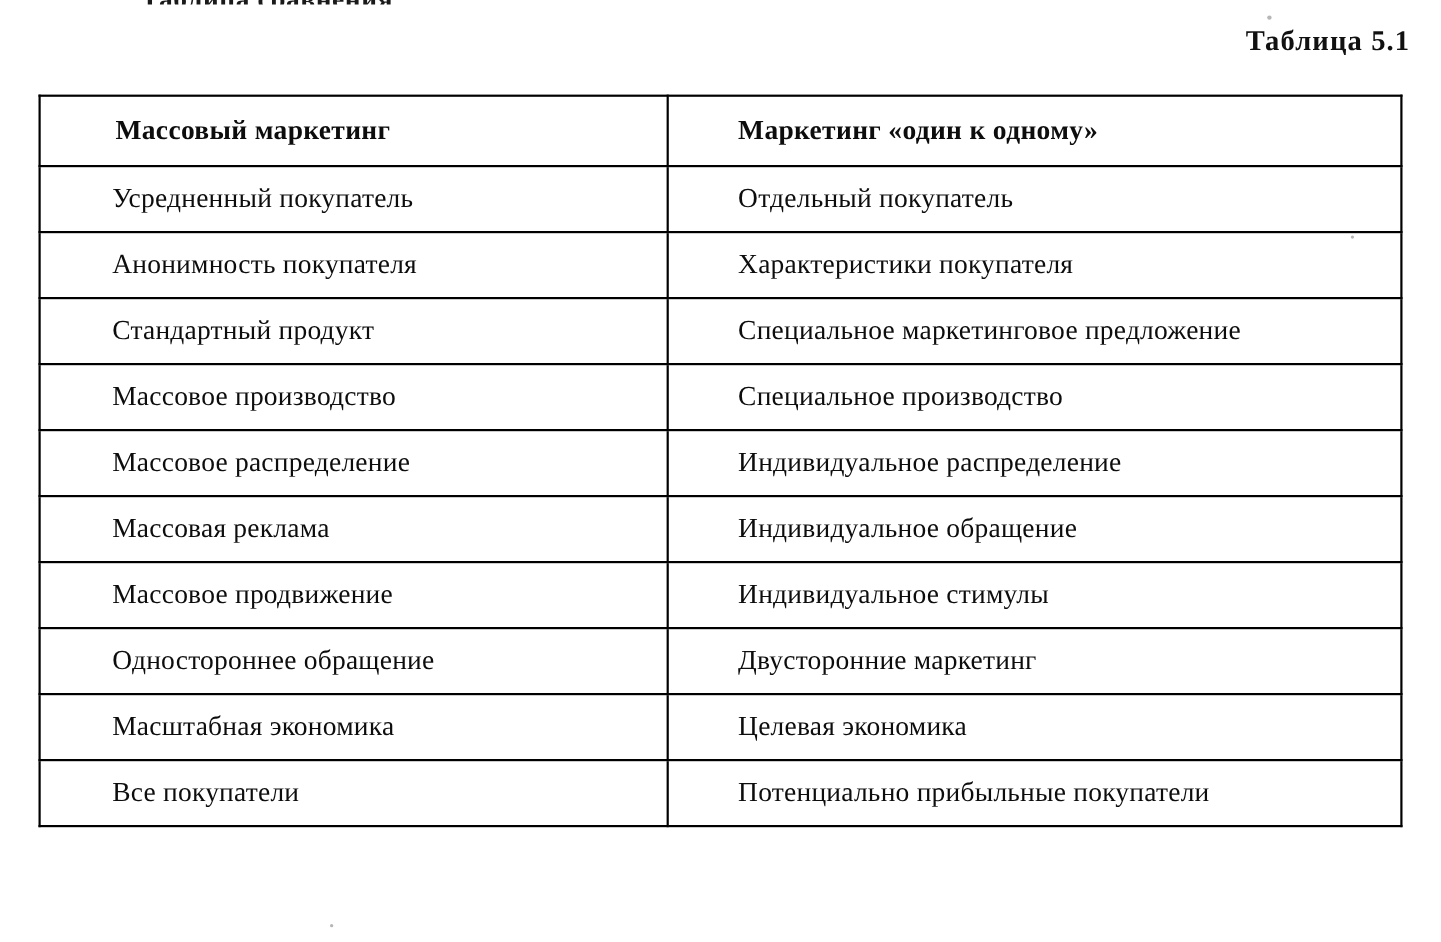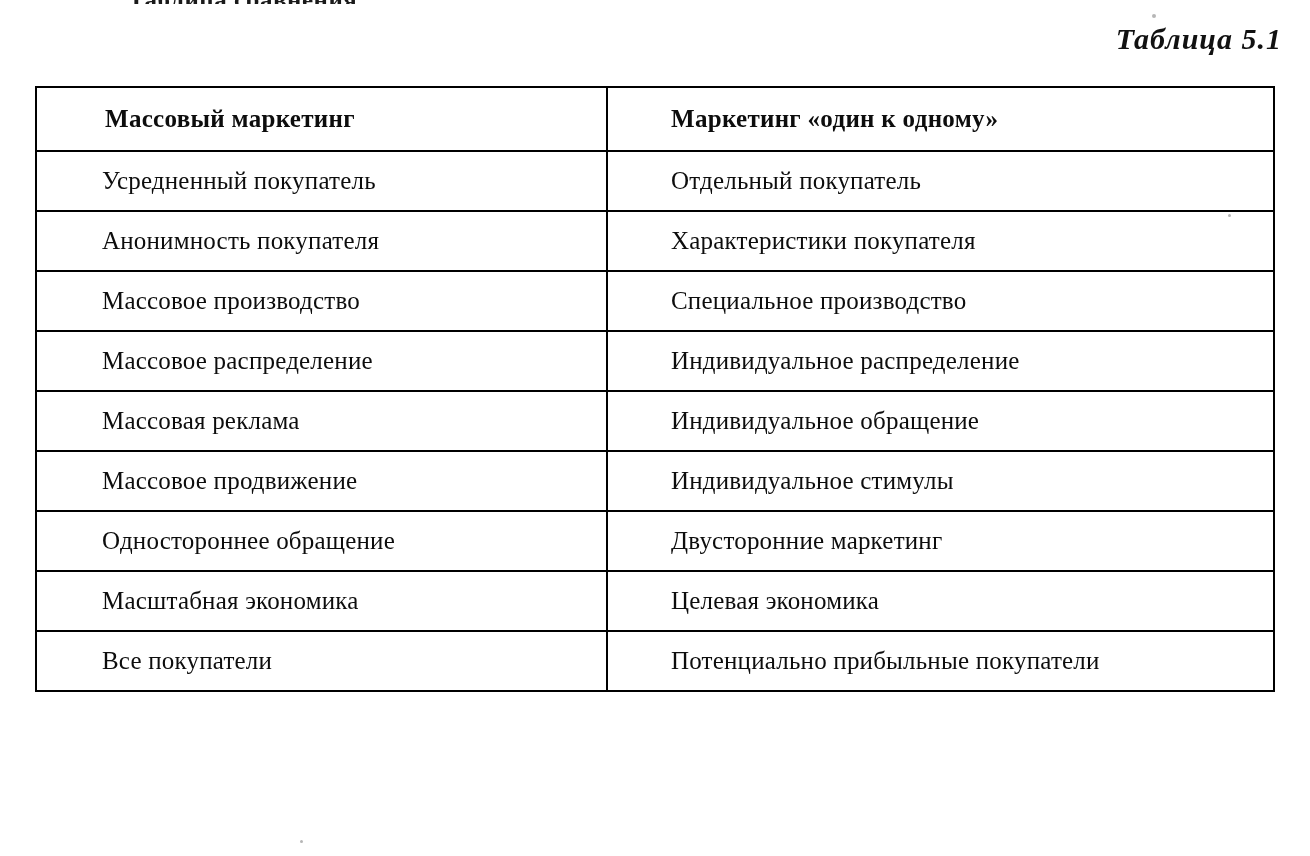--- a/index.html
+++ b/index.html
@@ -35,23 +35,22 @@
     font-weight: bold;
     letter-spacing: 0.5px;
     color: #1a1a1a;
     white-space: nowrap;
   }
 
   .table-caption {
     position: absolute;
     top: 22px;
     right: 28px;
-    font-style: italic;
     font-weight: bold;
-    font-size: 30px;
+    font-size: 26px;
     letter-spacing: 1px;
     color: #111;
     text-align: center;
   }
 
   .table-wrap {
     position: absolute;
     top: 86px;
     left: 35px;
     width: 1240px;
@@ -122,20 +121,24 @@
         </tr>
         <tr>
           <td class="col-left">Усредненный покупатель</td>
           <td class="col-right">Отдельный покупатель</td>
         </tr>
         <tr>
           <td class="col-left">Анонимность покупателя</td>
           <td class="col-right">Характеристики покупателя</td>
         </tr>
         <tr>
+          <td class="col-left">Стандартный продукт</td>
+          <td class="col-right">Специальное маркетинговое предложение</td>
+        </tr>
+        <tr>
           <td class="col-left">Массовое производство</td>
           <td class="col-right">Специальное производство</td>
         </tr>
         <tr>
           <td class="col-left">Массовое распределение</td>
           <td class="col-right">Индивидуальное распределение</td>
         </tr>
         <tr>
           <td class="col-left">Массовая реклама</td>
           <td class="col-right">Индивидуальное обращение</td>

